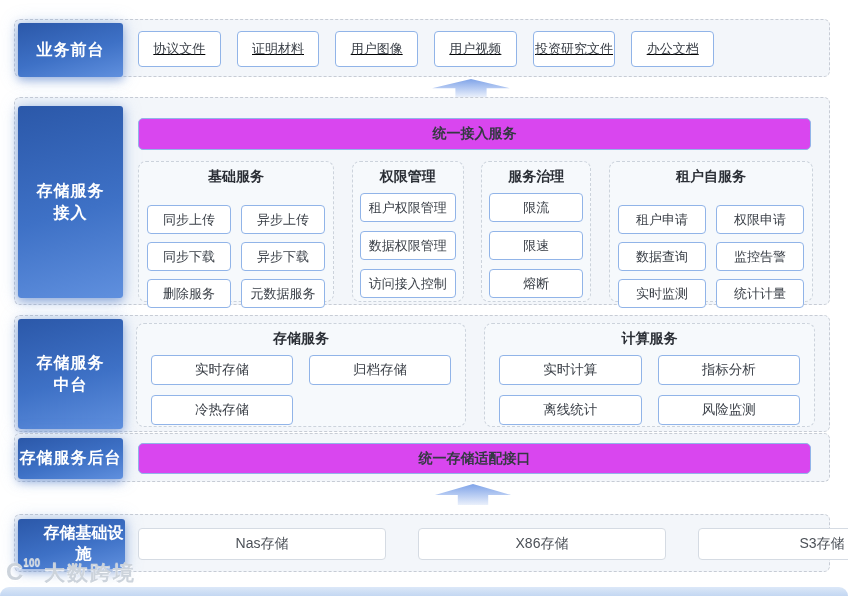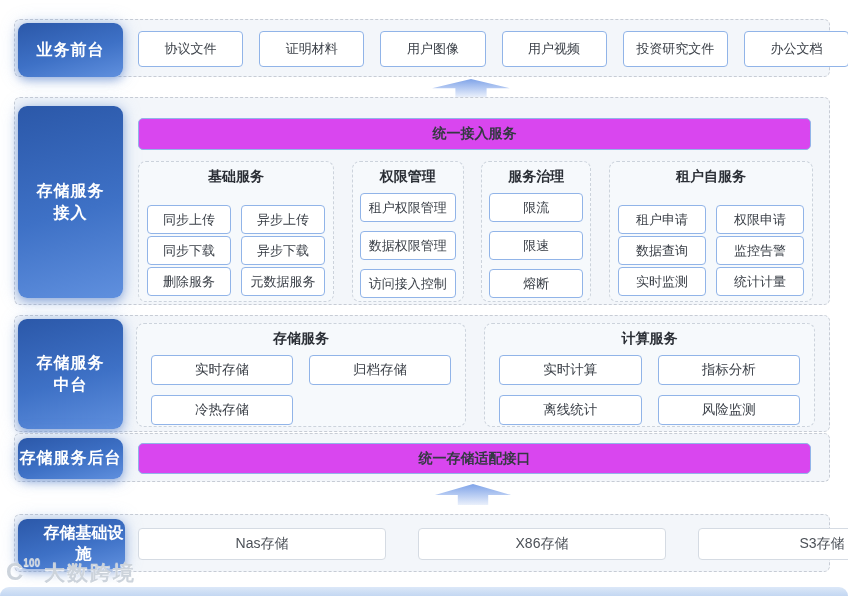--- a/index.html
+++ b/index.html
@@ -17,21 +17,21 @@
     background:#f3f6fa; box-sizing:border-box;
   }
   .s1 { top:19px;  height:58px; }
   .s2 { top:97px;  height:208px; }
   .s3 { top:315px; height:117px; }
   .s4 { top:433px; height:49px; }
   .s5 { top:514px; height:58px; }
 
   
   .side-label {
-    position:absolute; left:3px; border-radius:9px;
+    position:absolute; left:3px; border-radius:3px;
     background:linear-gradient(165deg,#2b58a9 0%,#3e71c6 55%,#6b9ae6 115%);
     box-shadow:0 3px 10px rgba(86,126,199,.55), 0 0 18px rgba(120,160,220,.35);
     color:#ffffff; font-weight:bold; font-size:16px; letter-spacing:1px;
     display:flex; align-items:center; justify-content:center; text-align:center;
     box-sizing:border-box;
   }
   .s1 .side-label { top:3px;  width:105px; height:54px; }
   .s2 .side-label { top:8px;  width:105px; height:192px; }
   .s3 .side-label { top:3px;  width:105px; height:110px; }
   .s4 .side-label { top:4px;  width:105px; height:41px; }
@@ -47,22 +47,22 @@
   }
   .bar {
     position:absolute; left:123px; width:673px; height:32px;
     background:#d946ef; border:1px solid #91b4e8; border-radius:5px;
     color:#343942; font-size:14px; font-weight:600;
     display:flex; align-items:center; justify-content:center; box-sizing:border-box;
   }
 
   
   .top-row {
-    position:absolute; left:123px; top:11px; width:711px; height:36px;
-    display:flex; gap:16px;
+    position:absolute; left:123px; top:11px; width:576px; height:36px;
+    display:flex; gap:16px;text-decoration:underline;
   }
   .top-row .box { flex:1; font-size:13px; }
 
   
   .groups-row { position:absolute; display:flex; justify-content:space-between; }
   .s2 .groups-row { left:123px; top:63px; width:675px; height:141px; }
   .s3 .groups-row { left:121px; top:7px;  width:679px; height:104px; }
   .group {
     border:1px dashed #ccd3dc; border-radius:8px; background:#f6f9fc;
     box-sizing:border-box; padding-top:4px;
@@ -70,21 +70,21 @@
   .group-title {
     text-align:center; font-size:14px; font-weight:bold; color:#2b2f36;
     margin:2px 0 7px;
   }
   .g-basic  { width:196px; }
   .g-perm   { width:112px; }
   .g-gov    { width:110px; }
   .g-tenant { width:204px; }
   .g-store  { width:330px; }
   .g-comp   { width:331px; }
-  .grid2 { display:grid; grid-template-columns:1fr 1fr; gap:2px 10px; padding:12px 8px; }
+  .grid2 { display:grid; grid-template-columns:1fr 1fr; gap:8px 10px; padding:12px 8px; }
   .grid1 { display:grid; grid-template-columns:1fr; gap:9px; padding:0 7px; }
   .grid2 .box, .grid1 .box { height:29px; }
   .grid2w { display:grid; grid-template-columns:1fr 1fr; gap:10px 16px; padding:0 14px; }
   .grid2w .box { height:30px; font-size:13.5px; }
 
   
   .infra-row {
     position:absolute; left:123px; top:13px; width:808px; height:32px;
     display:flex; gap:32px;
   }

